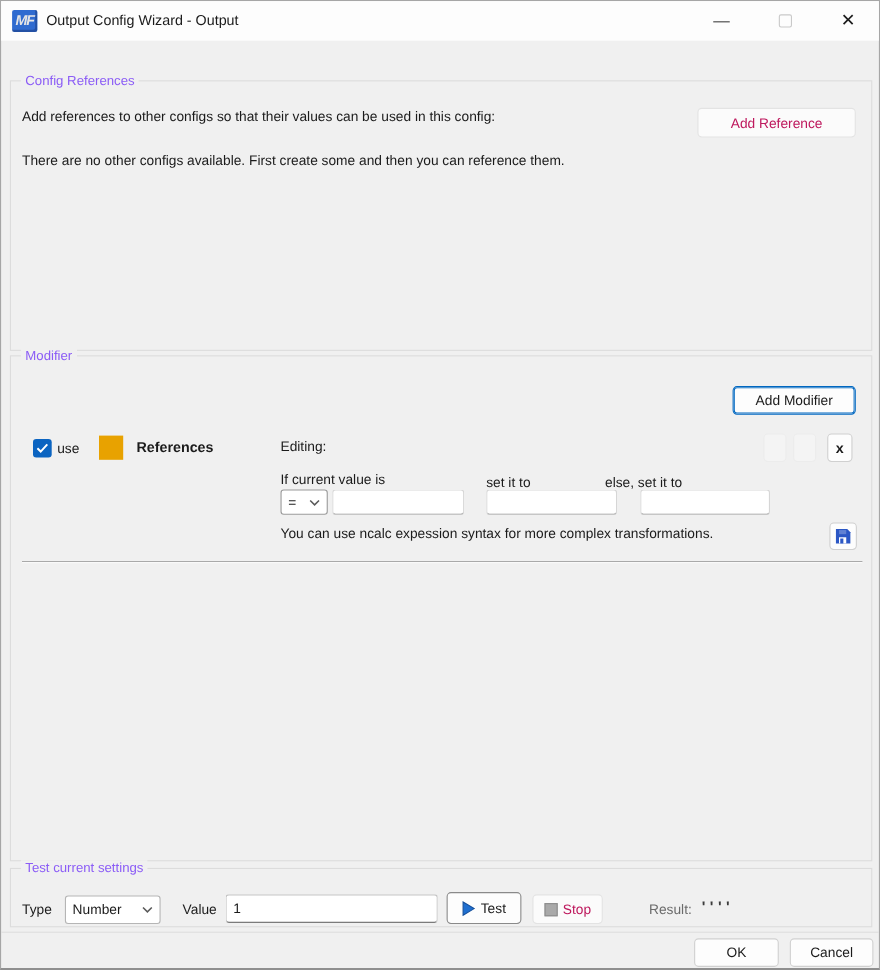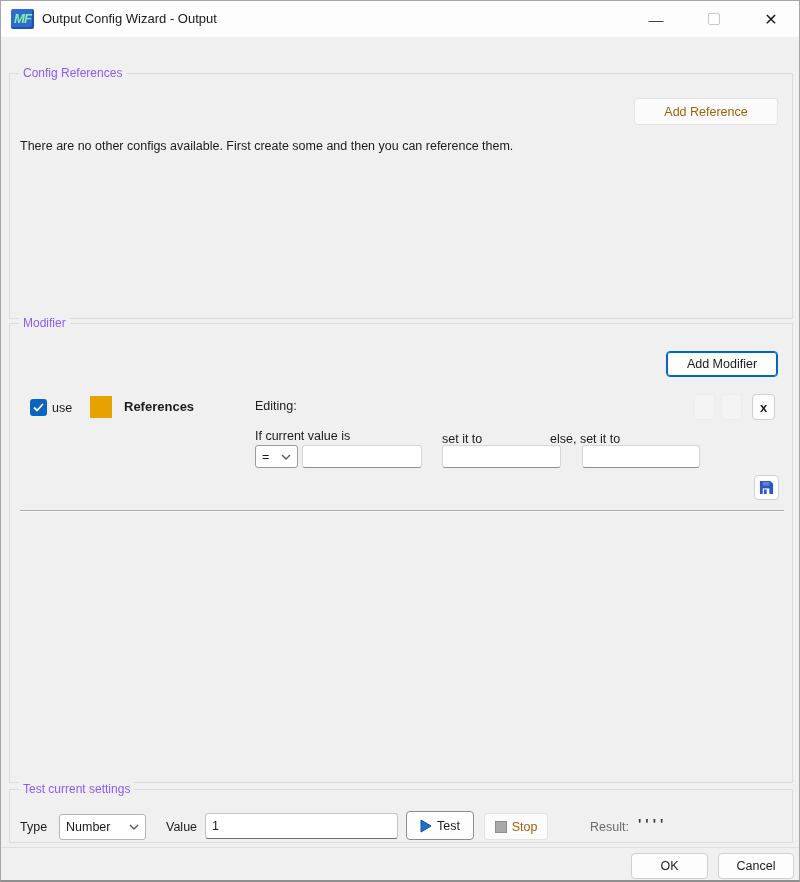--- a/index.html
+++ b/index.html
@@ -5,21 +5,21 @@
   * { margin:0; padding:0; box-sizing:border-box; }
   html,body { width:800px; height:882px; }
   body { font-family:"Liberation Sans","DejaVu Sans",sans-serif; font-size:12.5px; color:#1b1b1b; }
 
   .window { position:relative; width:800px; height:882px; background:#f0f0f0;
             border:1px solid #a6a6a6; border-bottom:2px solid #8f8f8f; overflow:hidden; }
 
   
   .titlebar { position:absolute; left:0; top:0; width:100%; height:36px; background:#fdfdfd; }
   .app-icon { position:absolute; left:10px; top:8px; width:23px; height:20px; background:#2f6bd0;
-              color:#86efac; font-weight:bold; font-style:italic; font-size:13px; text-align:center;
+              color:#e5e5e5; font-weight:bold; font-style:italic; font-size:13px; text-align:center;
               line-height:20px; border-radius:2px; letter-spacing:-1px;
               box-shadow:inset -2px -2px 0 rgba(0,0,30,.25); }
   .title-text { position:absolute; left:41px; top:10px; font-size:13px; color:#1a1a1a; }
   .win-btn { position:absolute; top:6px; width:34px; height:24px; display:flex; align-items:center;
              justify-content:center; }
   .btn-min { left:638px; font-size:15px; color:#444; }
   .btn-max { left:696px; }
   .max-glyph { width:12px; height:12px; border:1px solid #c9c9c9; border-radius:2px; }
   .btn-close { left:753px; font-size:16px; color:#1a1a1a; }
 
@@ -44,21 +44,21 @@
   .gb-refs { left:8px; top:72px; width:784px; height:246px; }
   .gb-mod  { left:8px; top:322px; width:784px; height:460px; }
   .gb-test { left:8px; top:788px; width:784px; height:54px; }
 
   .static-text { position:absolute; white-space:nowrap; }
 
   
   .btn { position:absolute; background:#fdfdfd; border:1px solid #d0d0d0; border-radius:4px;
          display:flex; align-items:center; justify-content:center; font-size:12.5px;
          color:#1b1b1b; cursor:default; }
-  .btn.disabled { color:#a16207; border-color:#e3e3e3; background:#fbfbfb; }
+  .btn.disabled { color:#be185d; border-color:#e3e3e3; background:#fbfbfb; }
   .btn.accent { border:1px solid #0067c0; box-shadow:0 0 0 1px #0067c0 inset; }
 
   .btn-add-ref { left:624px; top:24px; width:144px; height:27px; }
   .btn-add-mod { left:656px; top:27px; width:112px; height:26px; }
 
   
   .checkbox { position:absolute; left:20px; top:75px; width:17px; height:17px; background:#0b64c1;
               border-radius:3px; display:flex; align-items:center; justify-content:center; }
   .use-label { left:42px; top:77px; }
   .swatch { position:absolute; left:80px; top:72px; width:22px; height:22px; background:#e8a200; }
@@ -128,20 +128,21 @@
       <span class="max-glyph"></span>
     </div>
     <div class="win-btn btn-close">
       <span>✕</span>
     </div>
   </div>
 
 
   <div class="groupbox gb-refs">
     <span class="gb-label">Config References</span>
+    <div class="static-text" style="left:10px; top:25px;">Add references to other configs so that their values can be used in this config:</div>
     <button class="btn disabled btn-add-ref">Add Reference</button>
     <div class="static-text" style="left:10px; top:65px;">There are no other configs available. First create some and then you can reference them.</div>
   </div>
 
   <div class="groupbox gb-mod">
     <span class="gb-label">Modifier</span>
     <button class="btn accent btn-add-mod">Add Modifier</button>
 
     <div class="checkbox">
       <svg width="11" height="9" viewBox="0 0 11 9">
@@ -160,20 +161,21 @@
     <div class="combo op-combo">
       <span>=</span>
       <svg width="10" height="6" viewBox="0 0 10 6">
         <polyline points="1,1 5,5 9,1" fill="none" stroke="#5a5a5a" stroke-width="1.4"></polyline>
       </svg>
     </div>
     <input class="tbox in-cond" style="">
     <input class="tbox in-set" style="">
     <input class="tbox in-else" style="">
 
+    <div class="static-text note-text">You can use ncalc expession syntax for more complex transformations.</div>
 
     <div class="mini-btn ghost mini-up"></div>
     <div class="mini-btn ghost mini-down"></div>
     <button class="btn btn-del">x</button>
 
     <button class="btn btn-save">
       <svg width="15" height="15" viewBox="0 0 16 16">
         <path d="M1 1 h11 l3 3 v11 h-14 z" fill="#2b57c5"></path>
         <rect x="4" y="9" width="7" height="6" fill="#ffffff"></rect>
         <rect x="5.2" y="10.2" width="3" height="4.8" fill="#2b57c5"></rect>

